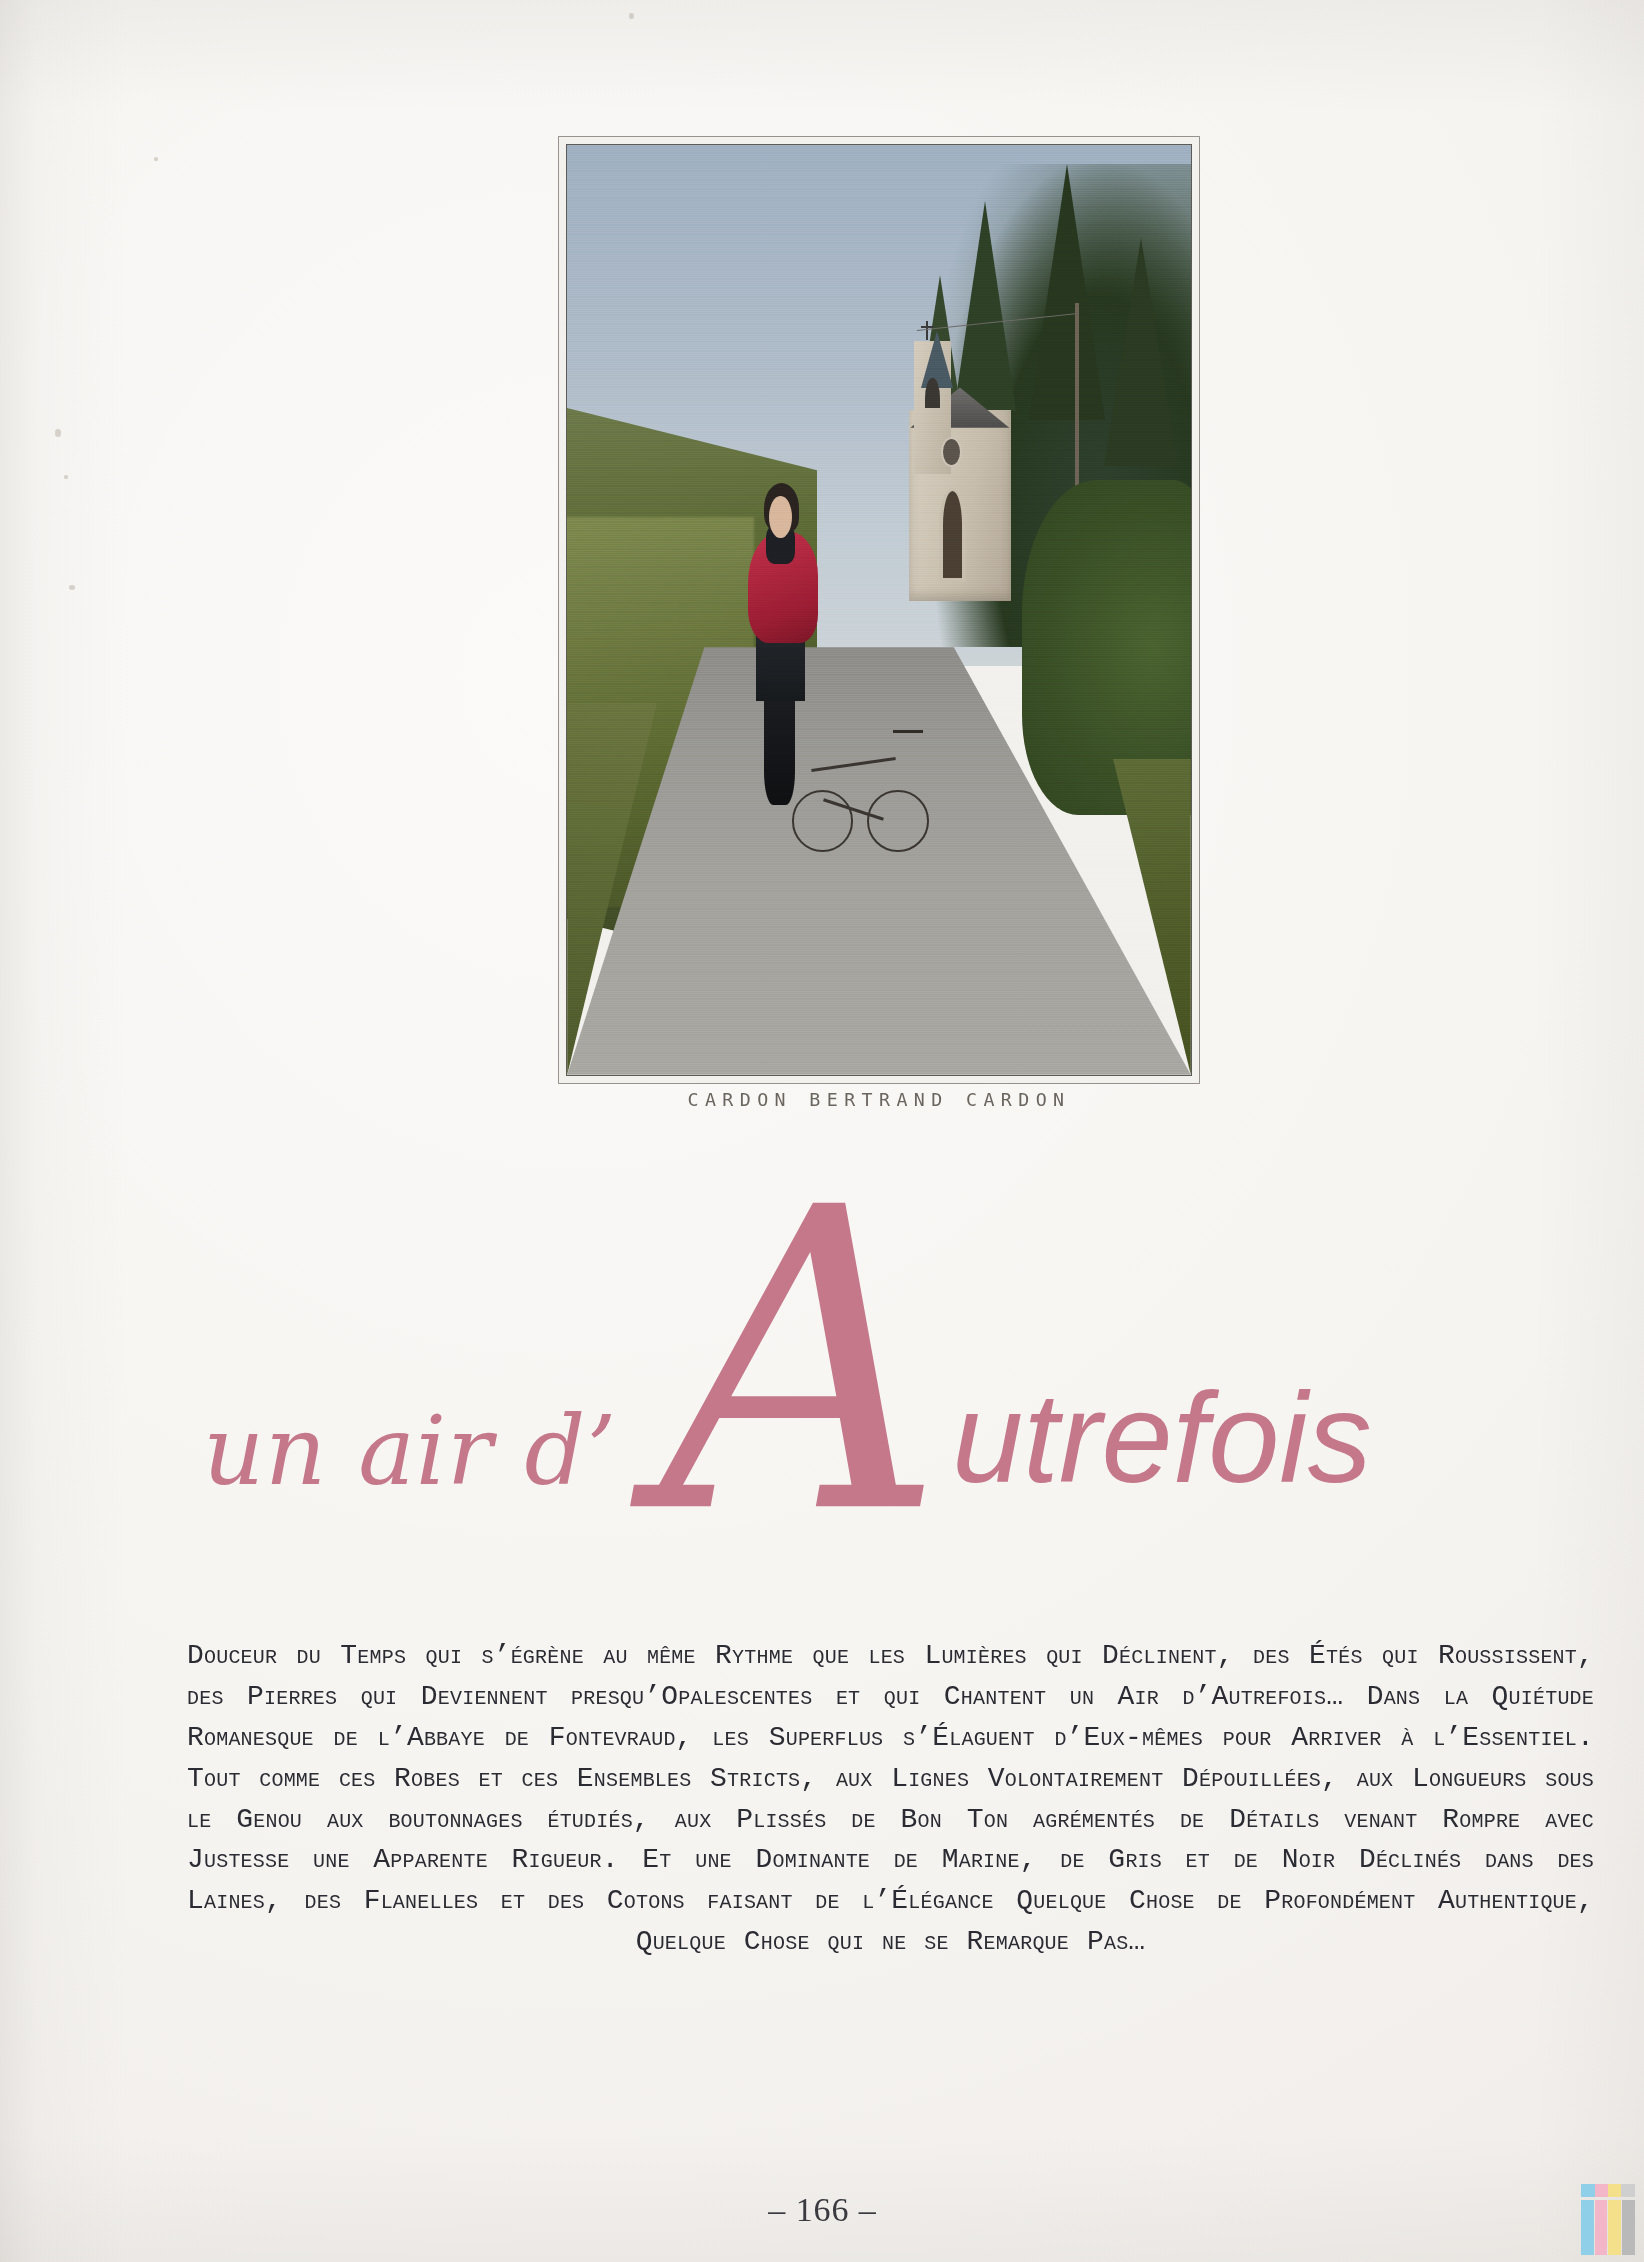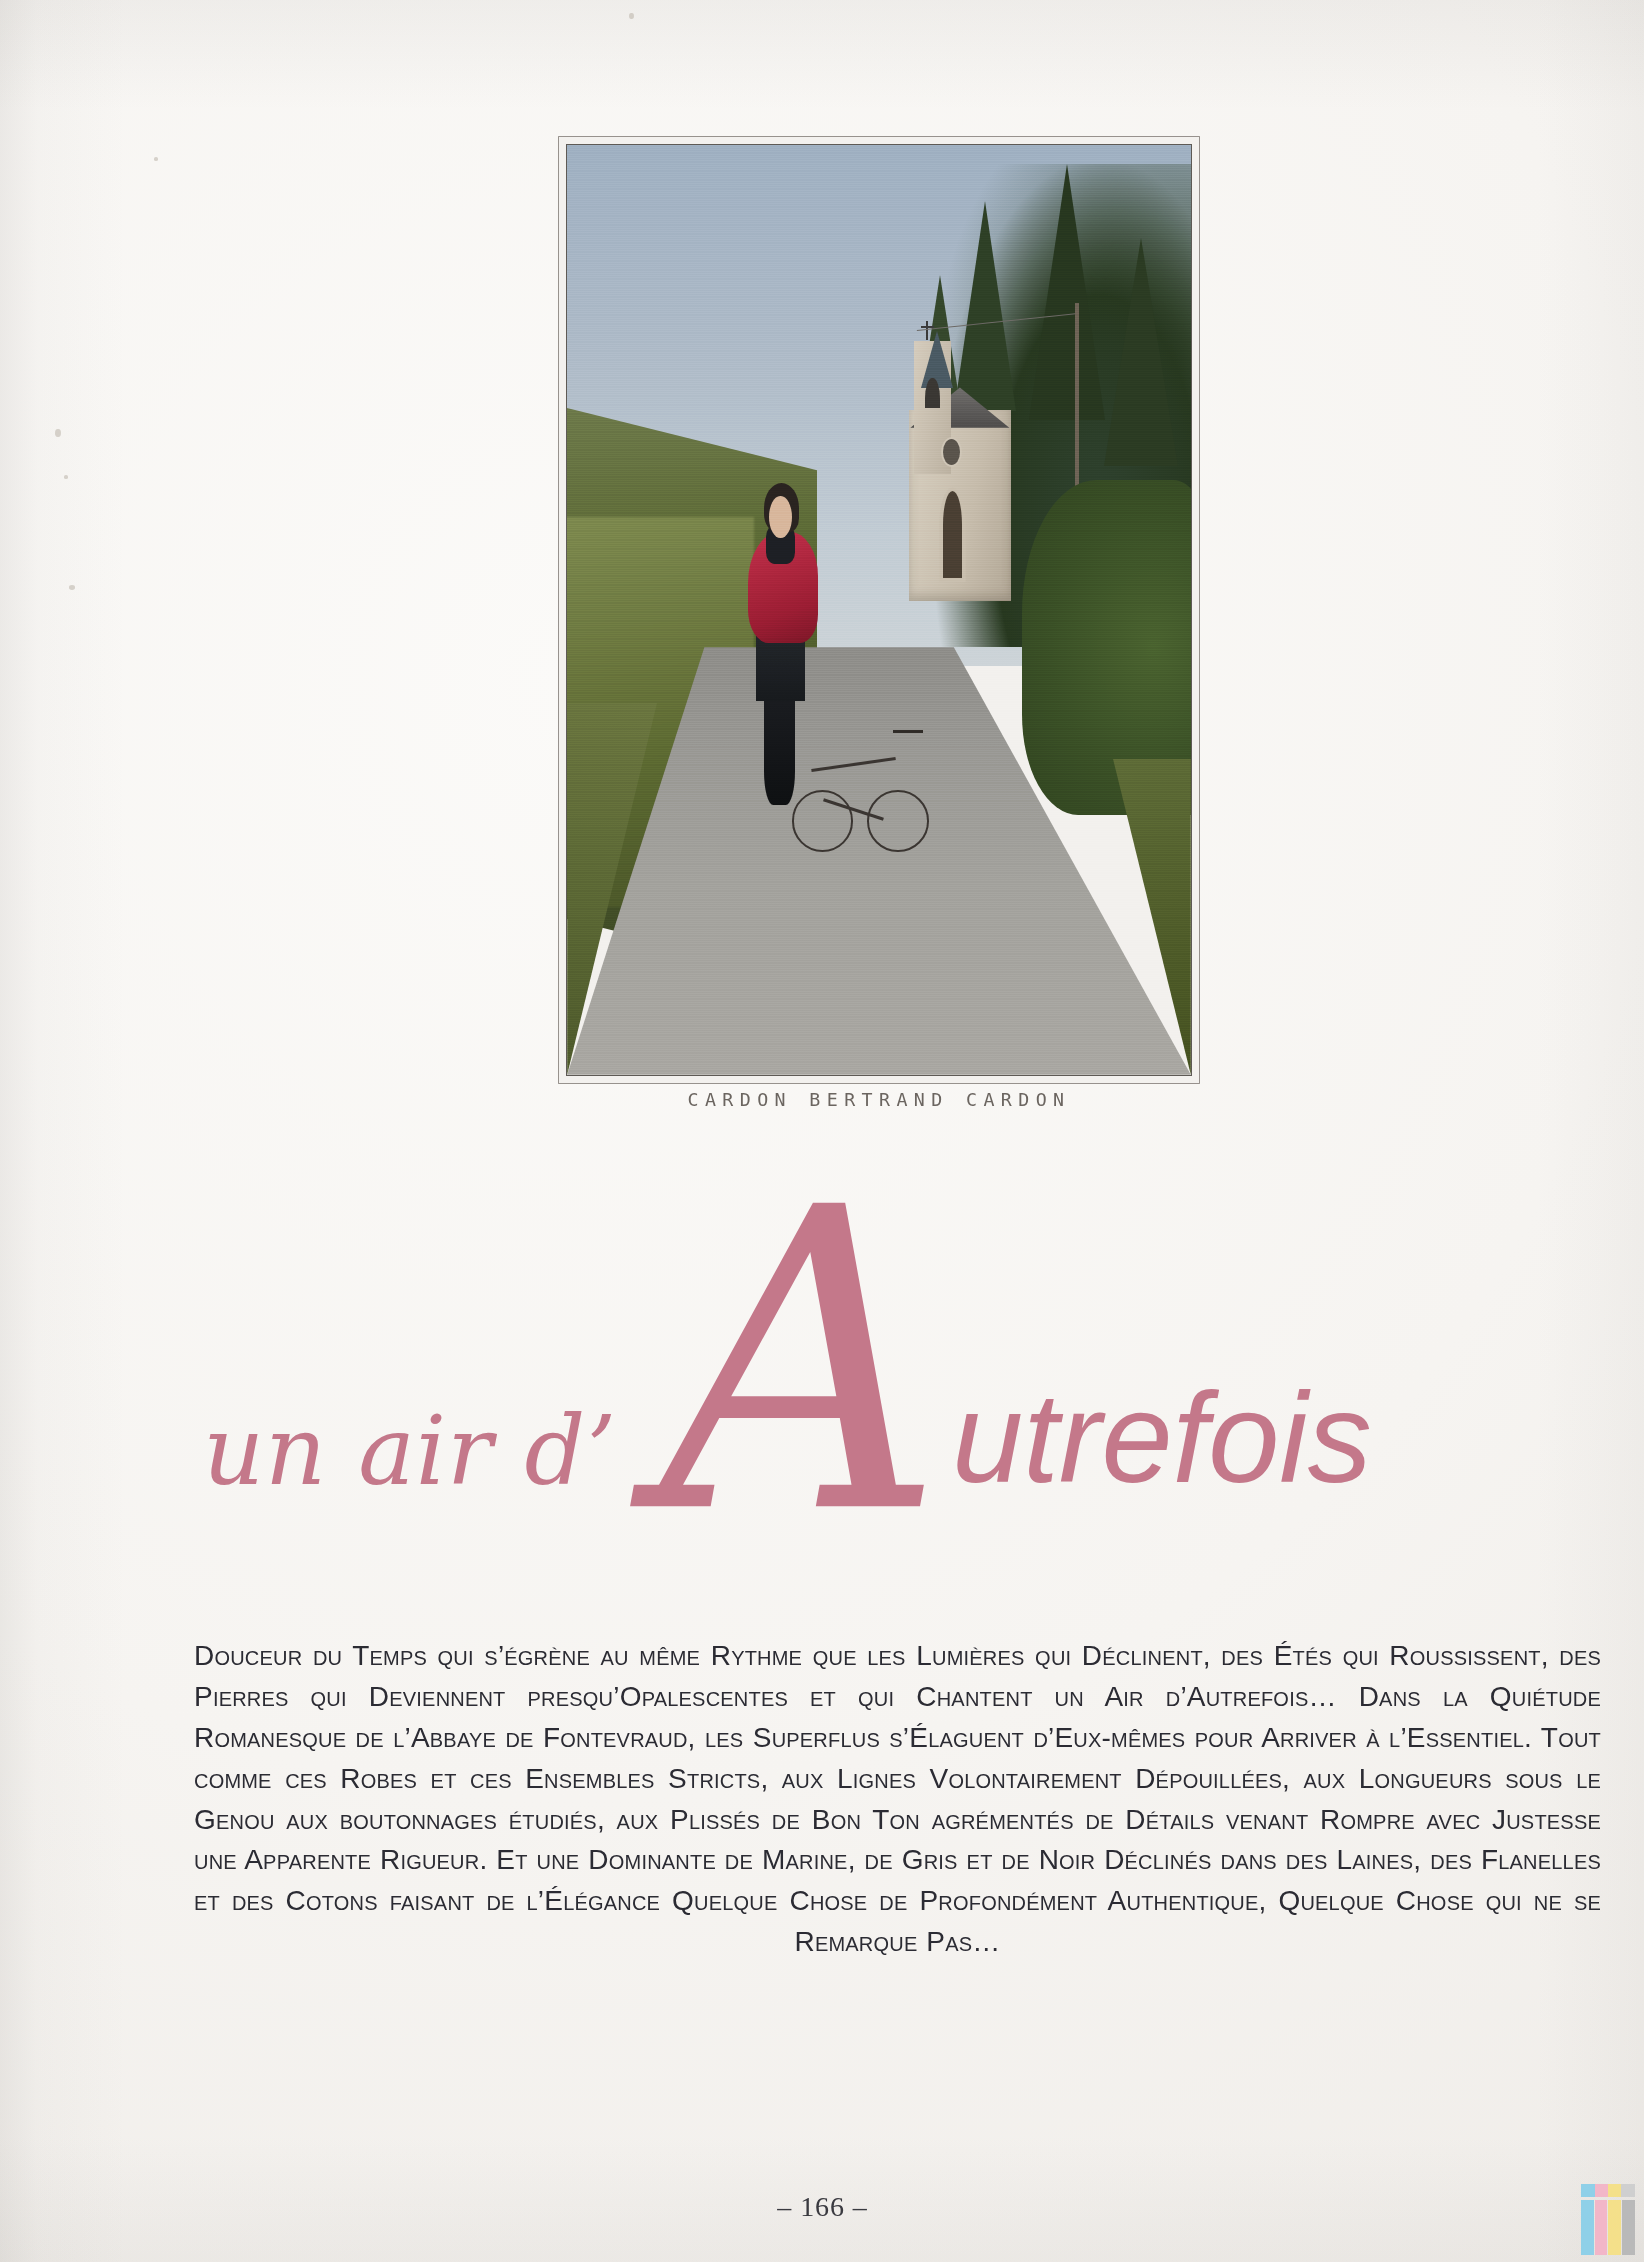--- a/index.html
+++ b/index.html
@@ -386,40 +386,39 @@
     text-align: right;
   }
 
   
   #body-copy {
     position: absolute;
     left: 187px;
     top: 1608px;
     width: 1407px;
     color: #2b2b33;
-    font-family: Liberation Sans, sans-serif;
+    font-family: Liberation Mono, monospace;
     font-size: 28px;
     line-height: 1.46;
     text-align: justify;
     text-align-last: center;
     font-variant: small-caps;
     letter-spacing: 0.2px;
     word-spacing: 0.9px;
-    margin-left: 7px;
   }
 
   
   #folio {
     position: absolute;
     left: 0;
     top: 2191px;
     width: 1645px;
     text-align: center;
     font-family: "Liberation Serif", serif;
-    font-size: 28px;
+    font-size: 34px;
     color: #3a3a40;
     letter-spacing: 0.9px;
   }
 
   
   #colorbar {
     position: absolute;
     right: 9.1px;
     bottom: 7.3px;
     width: 55px;

